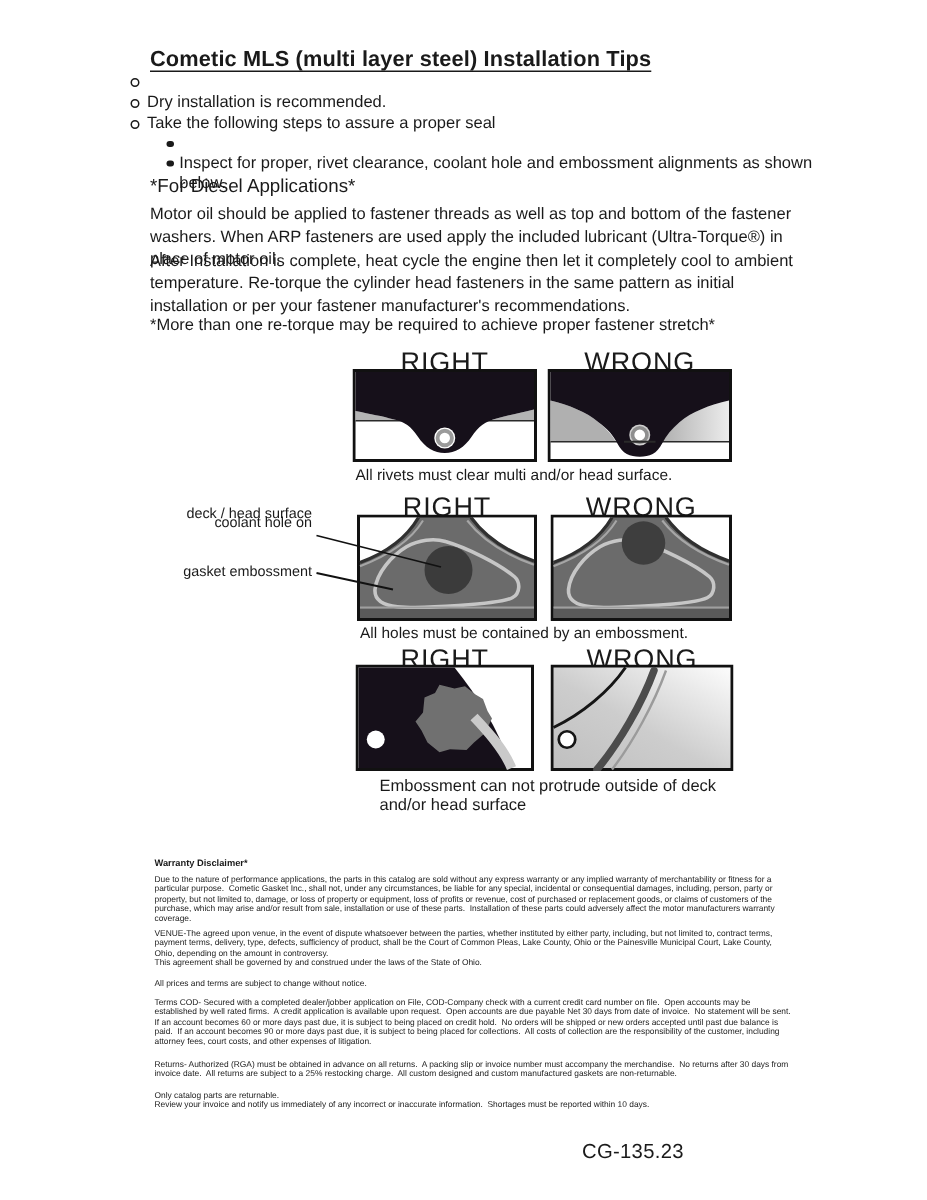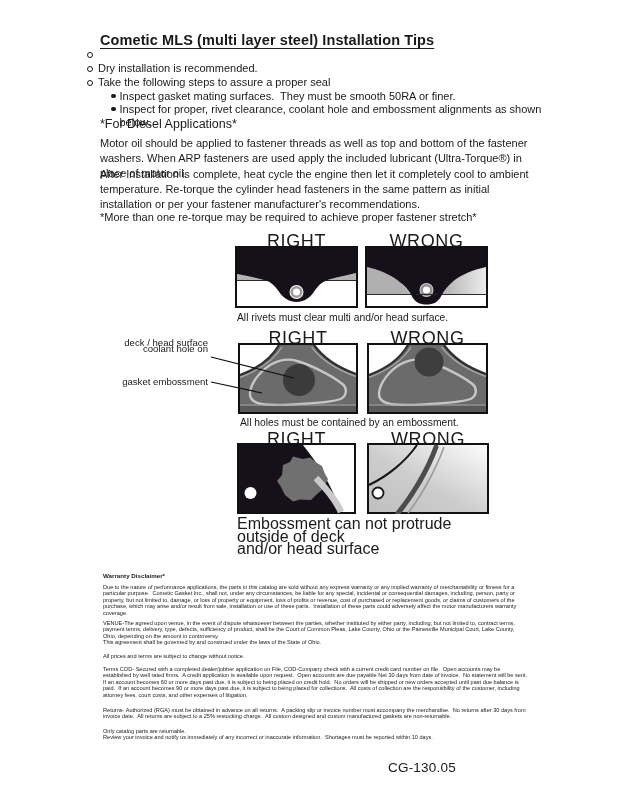--- a/index.html
+++ b/index.html
@@ -37,21 +37,21 @@
   .pan-1b{left:365px;top:246px;width:123px;height:62px;}
   .pan-2a{left:238px;top:343px;width:120px;height:71px;}
   .pan-2b{left:367px;top:343px;width:121px;height:71px;}
   .pan-3a{left:237px;top:443px;width:119px;height:71px;}
   .pan-3b{left:367px;top:443px;width:122px;height:71px;}
   .panel svg{width:100%;height:100%;display:block;}
 
   .caption{font-size:10.3px;line-height:12px;}
   .cap1{left:237px;top:312px;width:290px;}
   .cap2{left:240px;top:417px;width:290px;}
-  .cap3{left:237px;top:518px;width:230px;font-size:16px;line-height:12.5px;}
+  .cap3{left:253px;top:518px;width:230px;font-size:11px;line-height:12.5px;}
 
   .side-label{font-size:9.6px;line-height:9.8px;text-align:right;left:58px;width:150px;}
   .sl1{top:344px}.sl2{top:338px}.sl3{top:377px}
 
   .leader-overlay{left:0;top:0;width:618px;height:800px;pointer-events:none;}
 
   
   .warr-h{left:103px;top:572px;font-size:6.2px;font-weight:bold;}
   .warr{left:103px;width:426px;font-size:5.6px;line-height:6.4px;color:#222;}
   .w1{top:584px}.w2{top:620px}.w2b{top:639px}.w3{top:653px}
@@ -70,21 +70,20 @@
 <div class="abs b1 r2 bullet-row">
   <span class="dot-open"></span>
   <span class="t">Dry installation is recommended.</span>
 </div>
 <div class="abs b1 r3 bullet-row">
   <span class="dot-open"></span>
   <span class="t">Take the following steps to assure a proper seal</span>
 </div>
 <div class="abs b2 r4 bullet-row">
   <span class="dot-fill"></span>
-  <span class="t">Inspect gasket mating surfaces.  They must be smooth 50RA or finer.</span>
 </div>
 <div class="abs b2 r5 bullet-row">
   <span class="dot-fill"></span>
   <span class="t">Inspect for proper, rivet clearance, coolant hole and embossment alignments as shown below.</span>
 </div>
 
 <div class="abs diesel-h t">*For Diesel Applications*</div>
 <div class="abs para p1 t">Motor oil should be applied to fastener threads as well as top and bottom of the fastener washers. When ARP fasteners are used apply the included lubricant (Ultra-Torque®) in place of motor oil.</div>
 <div class="abs para p2 t">After Installation is complete, heat cycle the engine then let it completely cool to ambient temperature. Re-torque the cylinder head fasteners in the same pattern as initial installation or per your fastener manufacturer's recommendations.</div>
 <div class="abs para p3 t">*More than one re-torque may be required to achieve proper fastener stretch*</div>
@@ -206,13 +205,13 @@
 <div class="abs warr-h t">Warranty Disclaimer*</div>
 <div class="abs warr w1 t">Due to the nature of performance applications, the parts in this catalog are sold without any express warranty or any implied warranty of merchantability or fitness for a particular purpose.  Cometic Gasket Inc., shall not, under any circumstances, be liable for any special, incidental or consequential damages, including, person, party or property, but not limited to, damage, or loss of property or equipment, loss of profits or revenue, cost of purchased or replacement goods, or claims of customers of the purchase, which may arise and/or result from sale, installation or use of these parts.  Installation of these parts could adversely affect the motor manufacturers warranty coverage.</div>
 <div class="abs warr w2 t">VENUE-The agreed upon venue, in the event of dispute whatsoever between the parties, whether instituted by either party, including, but not limited to, contract terms, payment terms, delivery, type, defects, sufficiency of product, shall be the Court of Common Pleas, Lake County, Ohio or the Painesville Municipal Court, Lake County, Ohio, depending on the amount in controversy.</div>
 <div class="abs warr w2b t">This agreement shall be governed by and construed under the laws of the State of Ohio.</div>
 <div class="abs warr w3 t">All prices and terms are subject to change without notice.</div>
 <div class="abs warr w4 t">Terms COD- Secured with a completed dealer/jobber application on File, COD-Company check with a current credit card number on file.  Open accounts may be established by well rated firms.  A credit application is available upon request.  Open accounts are due payable Net 30 days from date of invoice.  No statement will be sent.  If an account becomes 60 or more days past due, it is subject to being placed on credit hold.  No orders will be shipped or new orders accepted until past due balance is paid.  If an account becomes 90 or more days past due, it is subject to being placed for collections.  All costs of collection are the responsibility of the customer, including attorney fees, court costs, and other expenses of litigation.</div>
 <div class="abs warr w5 t">Returns- Authorized (RGA) must be obtained in advance on all returns.  A packing slip or invoice number must accompany the merchandise.  No returns after 30 days from invoice date.  All returns are subject to a 25% restocking charge.  All custom designed and custom manufactured gaskets are non-returnable.</div>
 <div class="abs warr w6 t">Only catalog parts are returnable.</div>
 <div class="abs warr w7 t">Review your invoice and notify us immediately of any incorrect or inaccurate information.  Shortages must be reported within 10 days.</div>
 
-<div class="abs footer-code t">CG-130.05</div>
+<div class="abs footer-code t">CG-135.23</div>
 
 </body></html>

